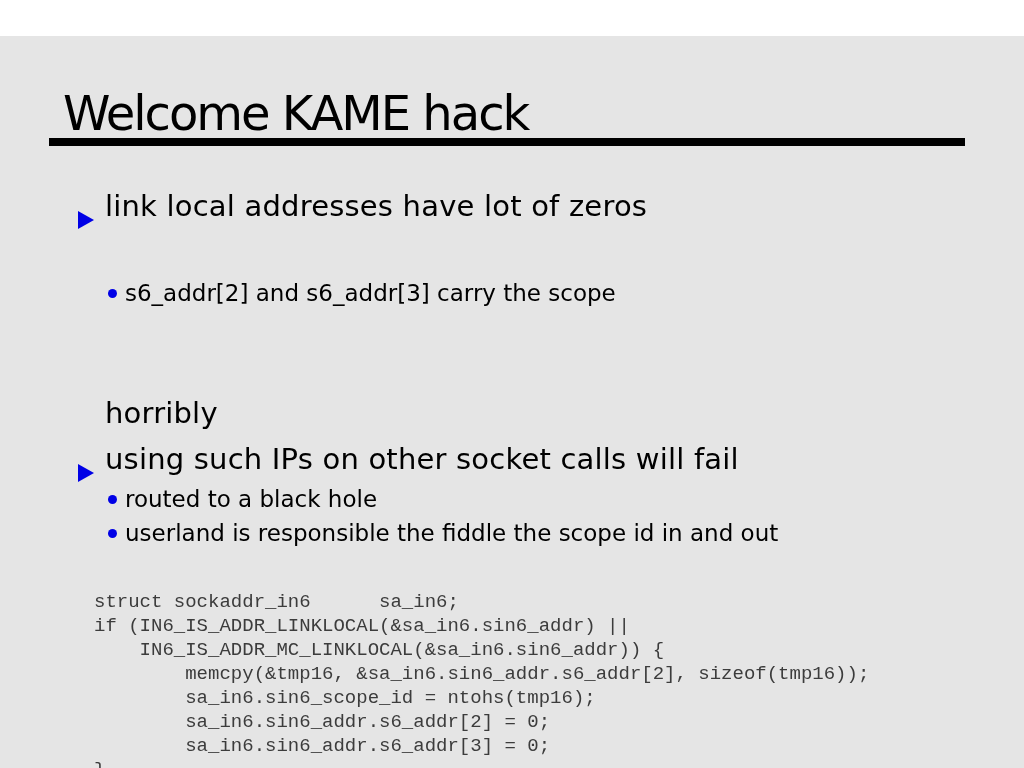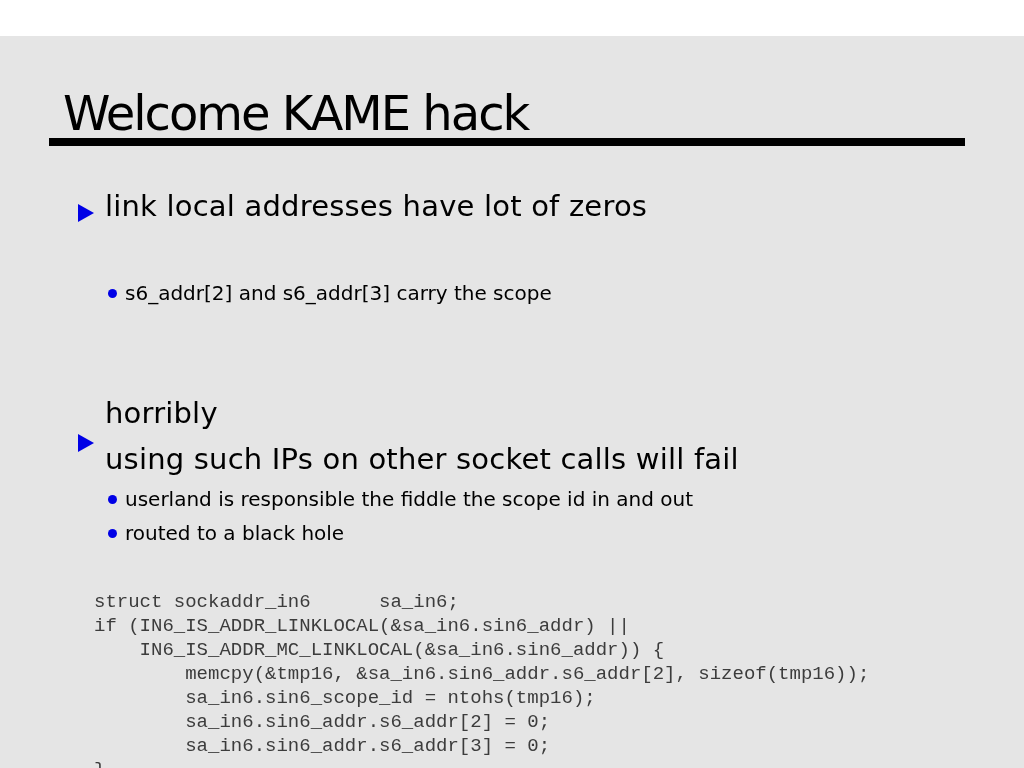--- a/index.html
+++ b/index.html
@@ -38,21 +38,21 @@
   .bullet-group {
     position: absolute;
     left: 78px;
     right: 20px;
   }
   .bullet-group.g0 { top: 147px; }
   .bullet-group.g1 { top: 240px; }
   .bullet-group.g2 { top: 354px; }
   .b1-row {
     display: flex;
-    align-items: center;
+    align-items: flex-end;
   }
   .tri {
     width: 0;
     height: 0;
     border-top: 9px solid transparent;
     border-bottom: 9px solid transparent;
     border-left: 16px solid #0000e6;
     margin-top: 14px;
     margin-right: 11px;
     flex: 0 0 auto;
@@ -71,21 +71,21 @@
   .dot {
     width: 9px;
     height: 9px;
     border-radius: 50%;
     background: #0000e6;
     margin-top: 13px;
     margin-right: 8px;
     flex: 0 0 auto;
   }
   .sub-text {
-    font-size: 20px;
+    font-size: 23px;
     line-height: 34px;
     white-space: nowrap;
   }
   .code {
     position: absolute;
     left: 94px;
     top: 554px;
     margin: 0;
     font-family: Liberation Mono, monospace;
     font-size: 19px;
@@ -118,25 +118,25 @@
       <div class="bullet-group g2">
         <div class="b1-row">
           <span class="tri"></span>
           <div class="b1-text">
             <div>horribly</div>
             <div>using such IPs on other socket calls will fail</div>
           </div>
         </div>
         <div class="sub-row">
           <span class="dot"></span>
-          <div class="sub-text">userland is responsible the fiddle the scope id in and out</div>
+          <div class="sub-text">routed to a black hole</div>
         </div>
         <div class="sub-row">
           <span class="dot"></span>
-          <div class="sub-text">routed to a black hole</div>
+          <div class="sub-text">userland is responsible the fiddle the scope id in and out</div>
         </div>
       </div>
     </div>
   <pre class="code" id="code-root">struct sockaddr_in6      sa_in6;
 if (IN6_IS_ADDR_LINKLOCAL(&amp;sa_in6.sin6_addr) ||
     IN6_IS_ADDR_MC_LINKLOCAL(&amp;sa_in6.sin6_addr)) {
         memcpy(&amp;tmp16, &amp;sa_in6.sin6_addr.s6_addr[2], sizeof(tmp16));
         sa_in6.sin6_scope_id = ntohs(tmp16);
         sa_in6.sin6_addr.s6_addr[2] = 0;
         sa_in6.sin6_addr.s6_addr[3] = 0;

